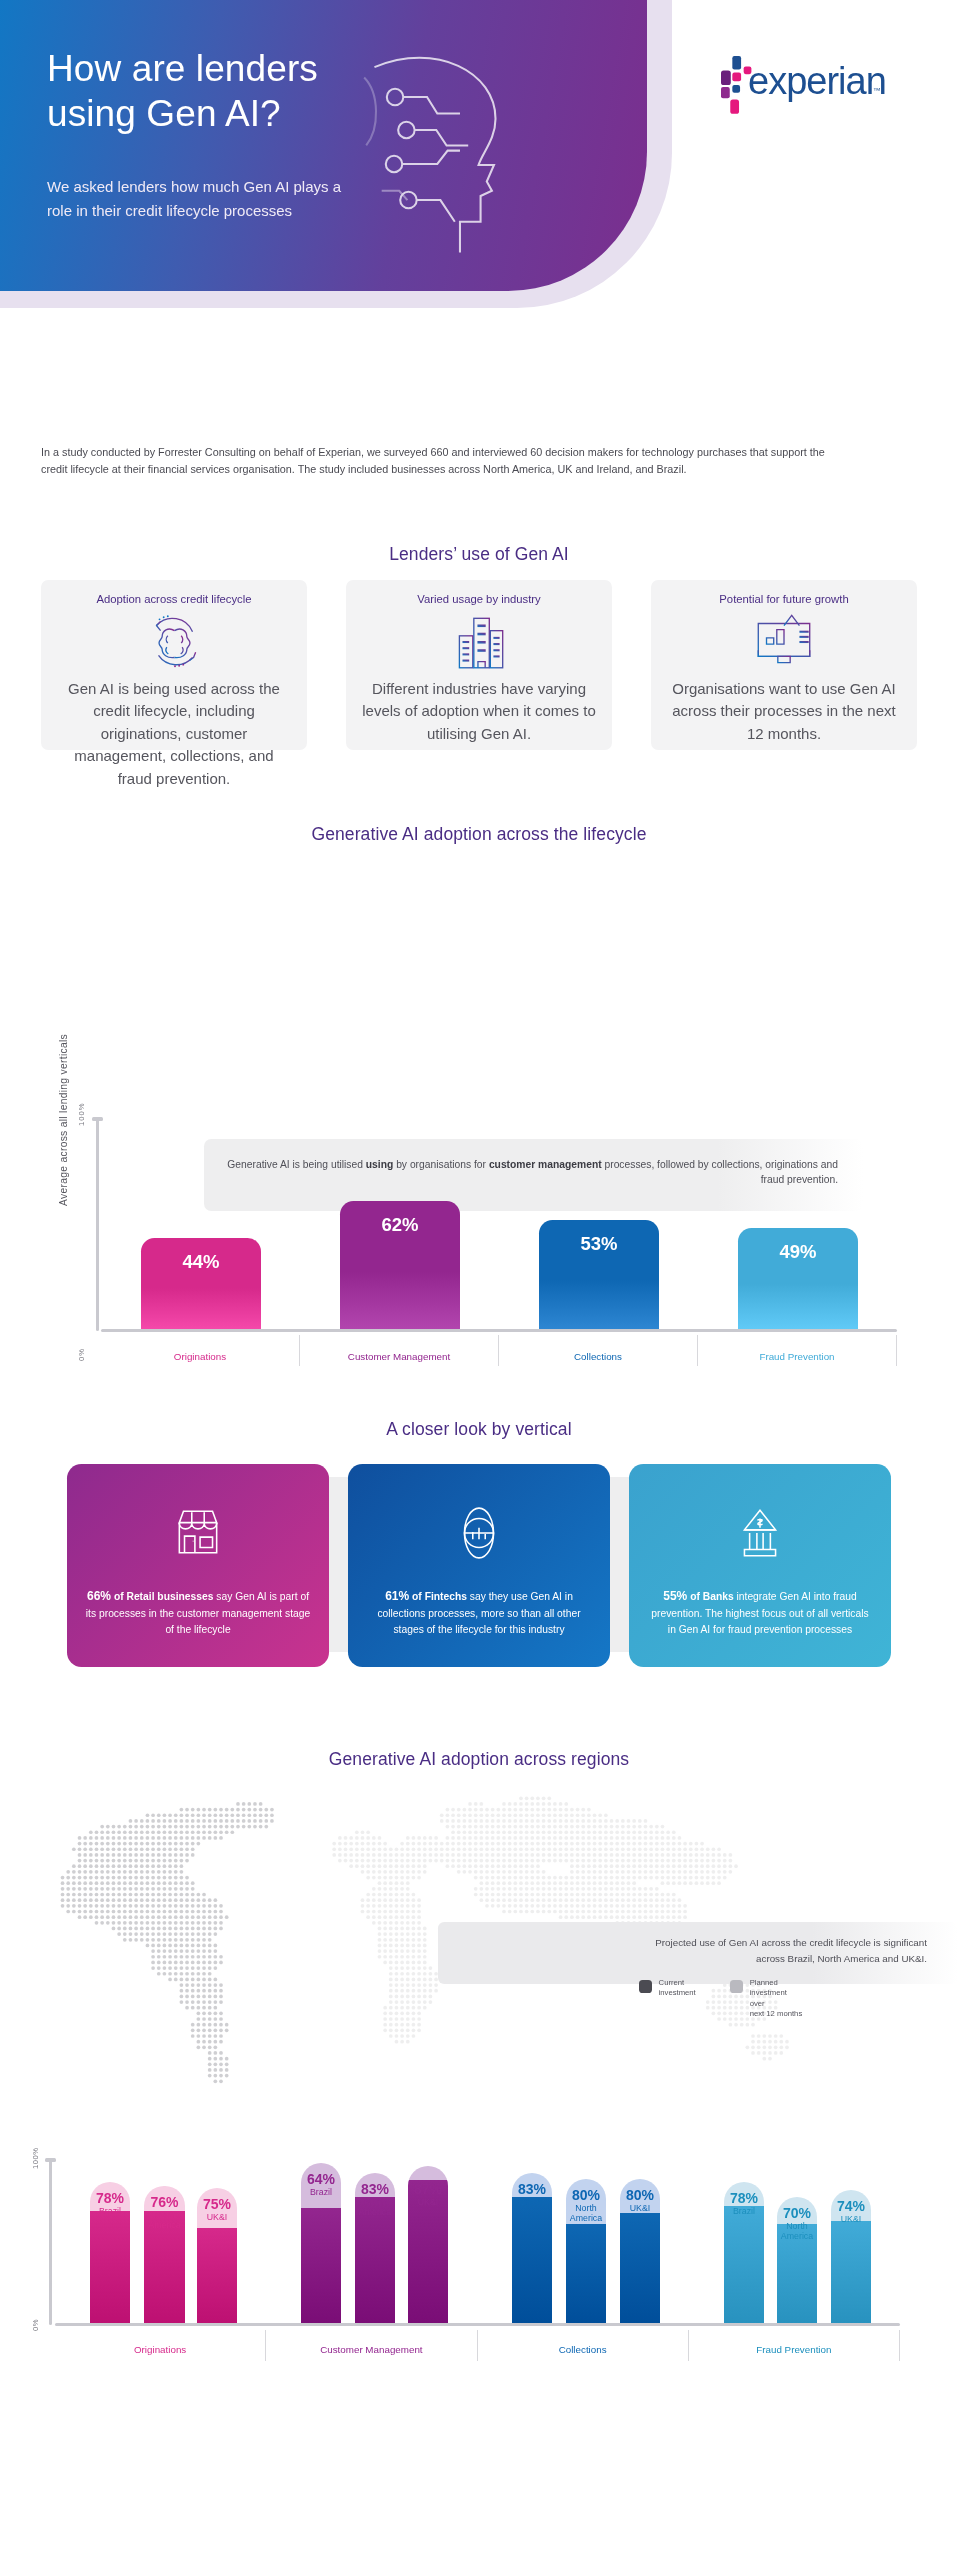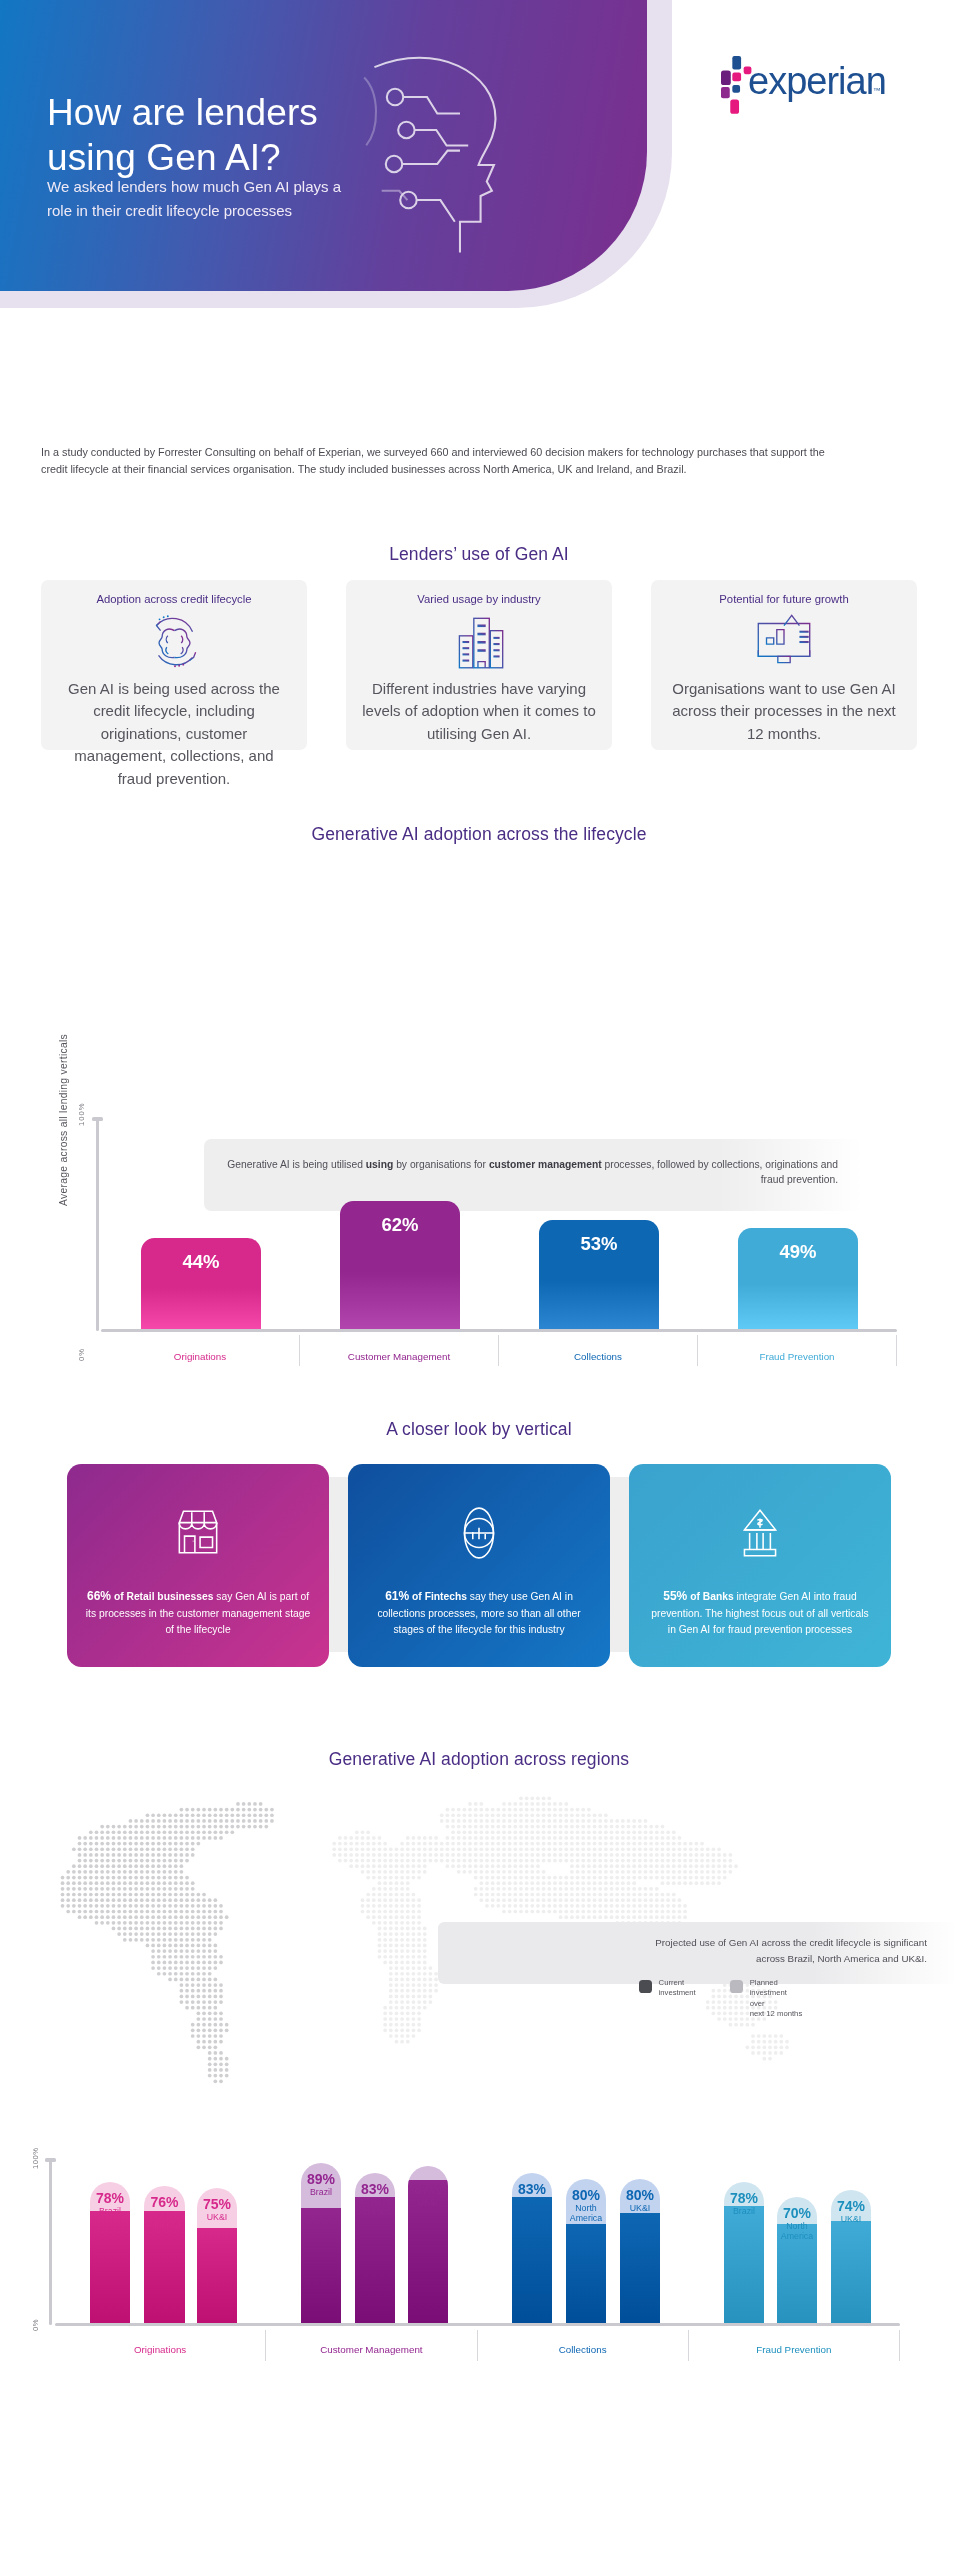--- a/index.html
+++ b/index.html
@@ -17,21 +17,21 @@
     background:#e7e0ef; border-bottom-right-radius:155px 155px;
   }
   .hero-panel{
     position:absolute; left:0; top:0; width:647px; height:291px;
     background:linear-gradient(100deg,#1277c4 0%,#3f5cb0 32%,#63409c 62%,#7b2e8e 100%);
     border-bottom-right-radius:139px 139px;
     overflow:hidden;
   }
   .hero-title{
     position:absolute; left:47px; top:46px; width:381px;
-    font-size:37px; line-height:1.22; font-weight:400; color:#fff; letter-spacing:0.1px;margin-top:44px;
+    font-size:37px; line-height:1.22; font-weight:400; color:#fff; letter-spacing:0.1px;
   }
   .hero-sub{
     position:absolute; left:47px; top:175px; width:340px;
     font-size:15px; line-height:1.6; color:#f0eaf6; font-weight:300;
   }
   .hero-face{ position:absolute; right:118px; top:36px; width:170px; height:222px; opacity:.85;}
 
   .logo{ position:absolute; left:721px; top:52px; width:170px; height:67px;}
   .logo-dots{ position:absolute; left:0; top:3.1px; width:34px; height:62px;}
   .logo-word{
@@ -2623,21 +2623,21 @@
       <div class="c2-bar" style="left: 139px; height: 135px; background: rgb(247, 207, 228);">
         <div class="c2-fill" style="height: 70.6667%; background: linear-gradient(rgb(214, 41, 139) 0%, rgb(189, 16, 114) 100%);"></div>
         <div class="c2-lbl" style="top: 9.3px; color: rgb(214, 41, 139);">
           <span class="p">75%</span>
           <span class="r">UK&amp;I</span>
         </div>
       </div>
       <div class="c2-bar" style="left: 243px; height: 160px; background: rgb(213, 188, 221);">
         <div class="c2-fill" style="height: 71.9101%; background: linear-gradient(rgb(147, 38, 143) 0%, rgb(122, 13, 118) 100%);"></div>
         <div class="c2-lbl" style="top: 9.3px; color: rgb(147, 38, 143);">
-          <span class="p">89%</span>
+          <span class="p">64%</span>
           <span class="r">Brazil</span>
         </div>
       </div>
       <div class="c2-bar" style="left: 297px; height: 150px; background: rgb(213, 188, 221);">
         <div class="c2-fill" style="height: 84.3373%; background: linear-gradient(rgb(147, 38, 143) 0%, rgb(122, 13, 118) 100%);"></div>
         <div class="c2-lbl" style="top: 9.3px; color: rgb(147, 38, 143);">
           <span class="p">83%</span>
           <span class="r">North America</span>
         </div>
       </div>

